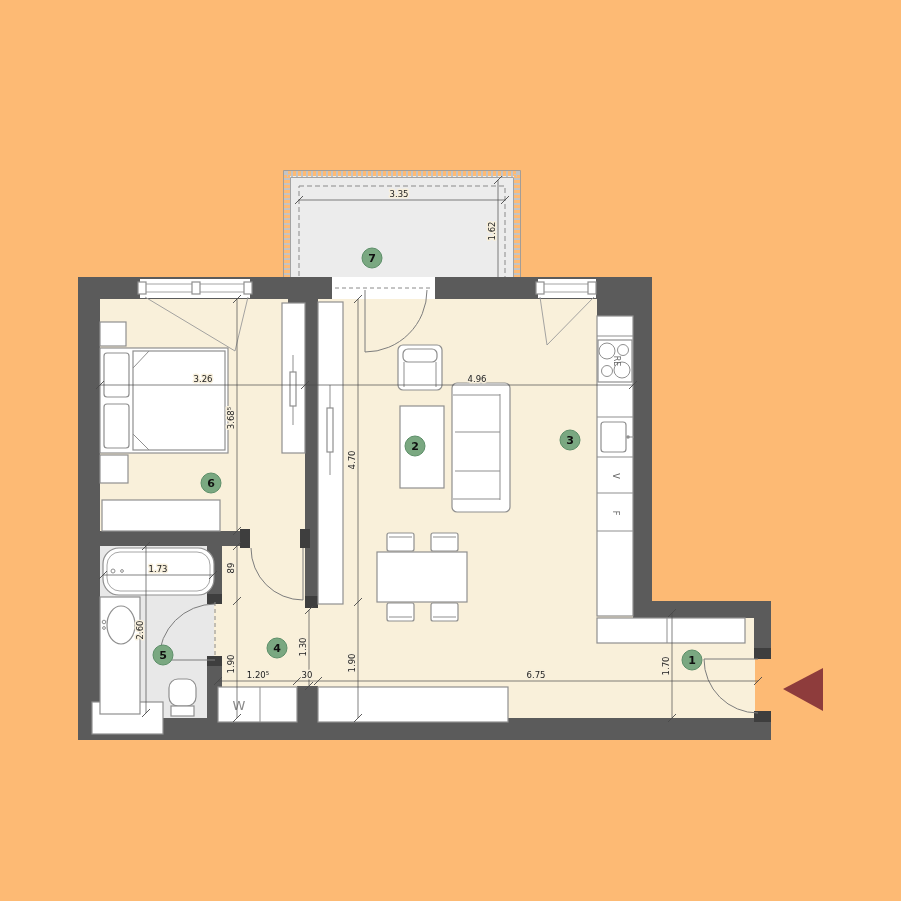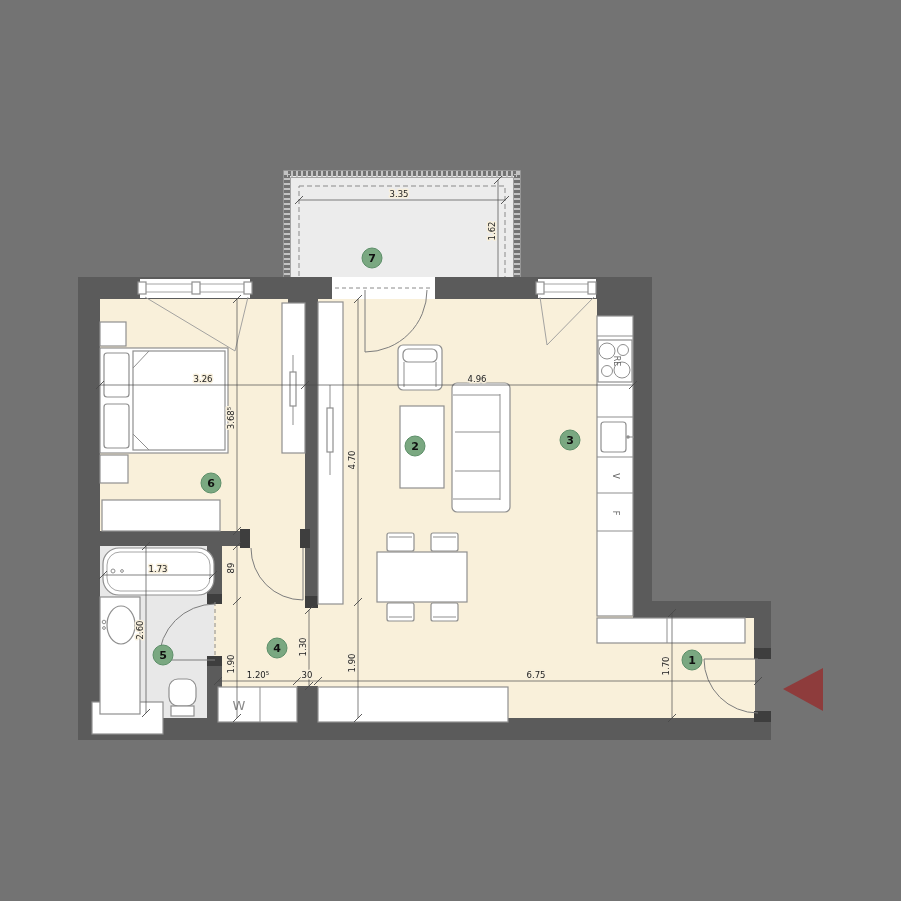--- a/index.html
+++ b/index.html
@@ -1,16 +1,16 @@
 <!DOCTYPE html>
 <html><head>
 <meta charset="utf-8">
 <style>
   html,body{margin:0;padding:0;background:#ffffff;}
-  .page{width:901px;height:901px;position:relative;background:#737373;overflow:hidden;
+  .page{width:901px;height:901px;position:relative;background:#fdba74;overflow:hidden;
         font-family:"DejaVu Sans",sans-serif;}
   svg{display:block;}
   .wall{fill:#5b5b5b;stroke:none;}
   .jamb{fill:#3e3e3e;}
   .floor{fill:#f9f0da;}
   .wet{fill:#e8e8e8;}
   .balc{fill:#ececec;}
   .furn{fill:#ffffff;stroke:#8f8f8f;stroke-width:1.2;}
   .furnln{stroke:#8f8f8f;stroke-width:1;fill:none;}
   .thin{stroke:#9a9a9a;stroke-width:0.9;fill:none;}

